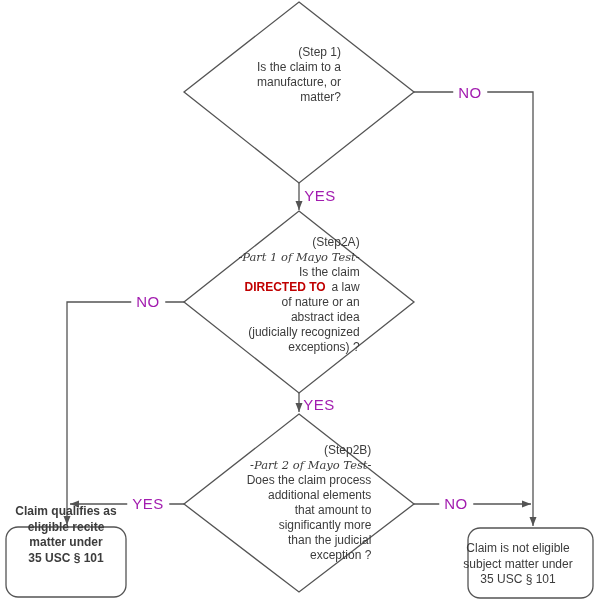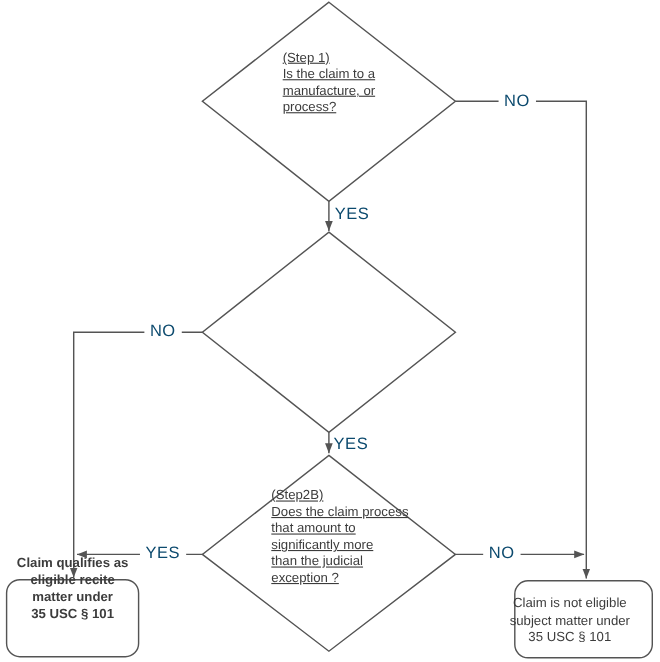--- a/index.html
+++ b/index.html
@@ -8,26 +8,25 @@
     position: relative;
     width: 600px;
     height: 602px;
     background: #ffffff;
     overflow: hidden;
   }
   .canvas svg { position: absolute; left: 0; top: 0; }
   .node-text {
     position: absolute;
     transform: translateX(-50%);
-    text-align: left;
+    text-align: right;
     font-size: 12px;
     line-height: 15px;
     color: #3c3c3c;
     white-space: nowrap;
-    text-decoration: underline;
   }
   .outcome-text {
     position: absolute;
     transform: translateX(-50%);
     text-align: center;
     font-size: 12px;
     line-height: 15.5px;
     color: #3c3c3c;
     white-space: nowrap;
   }
@@ -39,21 +38,21 @@
   .emphasis {
     color: #c00000;
     font-weight: bold;
   }
   .emph-rest { margin-left: 6px; }
   .edge-label {
     position: absolute;
     transform: translate(-50%, -50%);
     font-size: 15px;
     letter-spacing: 0.5px;
-    color: #0c4a6e;
+    color: #a21caf;
     white-space: nowrap;
   }
   .on-line { background: #ffffff; padding: 0 5px; }
 </style>
 </head>
 <body>
 
 <div class="canvas">
 
   <svg width="600" height="602" viewBox="0 0 600 602">
@@ -75,27 +74,39 @@
     <polygon points="299,414 414,504 299,592 184,504" fill="#ffffff" stroke="#545454" stroke-width="1.3"></polygon>
 
     <rect x="6" y="527" width="120" height="70" rx="12" ry="12" fill="#ffffff" stroke="#545454" stroke-width="1.3"></rect>
     <rect x="468" y="528" width="125" height="70" rx="12" ry="12" fill="#ffffff" stroke="#545454" stroke-width="1.3"></rect>
   </svg>
 
   <div class="node-text" style="left:299px; top:45px;">
     <div>(Step 1)</div>
     <div>Is the claim to a</div>
     <div>manufacture, or</div>
-    <div>process?</div>
+    <div>matter?</div>
   </div>
 
+  <div class="node-text" style="left:299px; top:235px;">
+    <div>(Step2A)</div>
+    <div class="subtitle">-Part 1 of Mayo Test-</div>
+    <div>Is the claim</div>
+    <div><span class="emphasis">DIRECTED TO</span><span class="emph-rest">a law</span></div>
+    <div>of nature or an</div>
+    <div>abstract idea</div>
+    <div>(judicially recognized</div>
+    <div>exceptions) ?</div>
+  </div>
 
   <div class="node-text" style="left:309px; top:443px;">
     <div>(Step2B)</div>
+    <div class="subtitle">-Part 2 of Mayo Test-</div>
     <div>Does the claim process</div>
+    <div>additional elements</div>
     <div>that amount to</div>
     <div>significantly more</div>
     <div>than the judicial</div>
     <div>exception ?</div>
   </div>
 
   <div class="outcome-text" style="left:66px; top:504px;font-weight:bold;">
     <div>Claim qualifies as</div>
     <div>eligible recite</div>
     <div>matter under</div>

